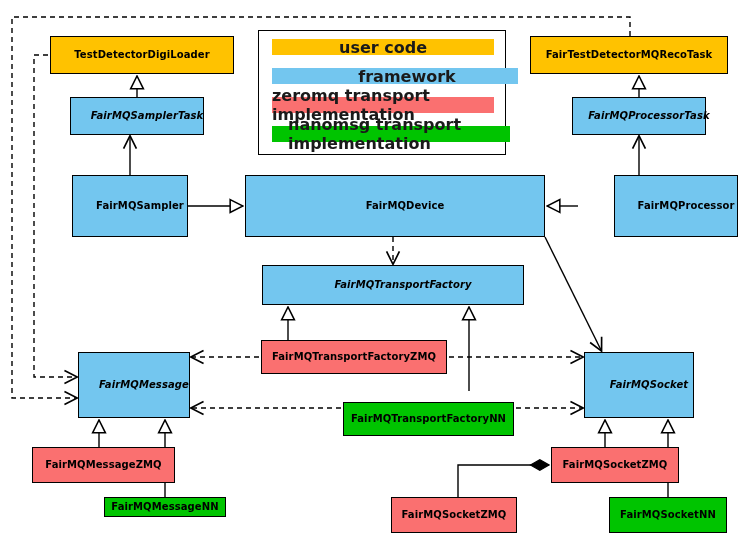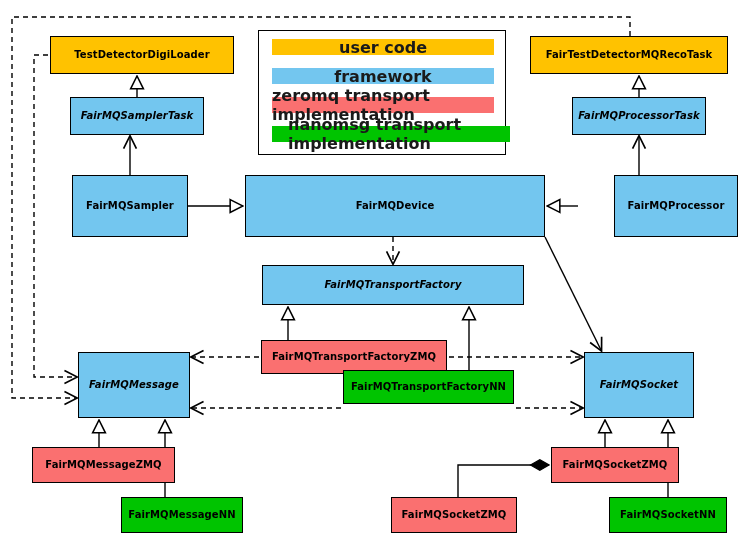--- a/index.html
+++ b/index.html
@@ -19,21 +19,21 @@
     text-align:center;
     font-size:10px;
     font-weight:bold;
     color:#000000;
     line-height:1.15;
     letter-spacing:0.1px;
     padding:0 4px;
   }
   .node.abstract{font-style:italic;}
   .c-user{background:#ffc200;}
-  .c-framework{background:#73c6ef;}
+  .c-framework{background:#73c6ef;padding-left:24px;}
   .c-zmq{background:#fa7070;}
   .c-nn{background:#00c400;}
 
   
   #legend{
     position:absolute;
     left:258px;top:30px;width:248px;height:125px;
     box-sizing:border-box;
     border:1.6px solid #000000;
     background:#ffffff;
@@ -141,37 +141,37 @@
   </div>
 
   <div class="node c-framework abstract" style="left:262px;top:265px;width:262px;height:40px;">
     <span>FairMQTransportFactory</span>
   </div>
 
   <div class="node c-zmq" style="left:261px;top:340px;width:186px;height:34px;">
     <span>FairMQTransportFactoryZMQ</span>
   </div>
 
-  <div class="node c-nn" style="left:343px;top:370px;width:171px;height:34px;justify-content:center;">
+  <div class="node c-nn" style="left:343px;top:402px;width:171px;height:34px;justify-content:center;">
     <span>FairMQTransportFactoryNN</span>
   </div>
 
   <div class="node c-framework abstract" style="left:78px;top:352px;width:112px;height:66px;">
     <span>FairMQMessage</span>
   </div>
 
   <div class="node c-framework abstract" style="left:584px;top:352px;width:110px;height:66px;">
     <span>FairMQSocket</span>
   </div>
 
   <div class="node c-zmq" style="left:16px;top:447px;width:143px;height:36px;margin-left:16px;">
     <span>FairMQMessageZMQ</span>
   </div>
 
-  <div class="node c-nn" style="left:104px;top:497px;width:122px;height:36px;margin-left:17px;">
+  <div class="node c-nn" style="left:104px;top:497px;width:122px;height:20px;">
     <span>FairMQMessageNN</span>
   </div>
 
   <div class="node c-zmq" style="left:551px;top:447px;width:128px;height:36px;">
     <span>FairMQSocketZMQ</span>
   </div>
 
   <div class="node c-zmq" style="left:391px;top:497px;width:126px;height:36px;">
     <span>FairMQSocketZMQ</span>
   </div>

